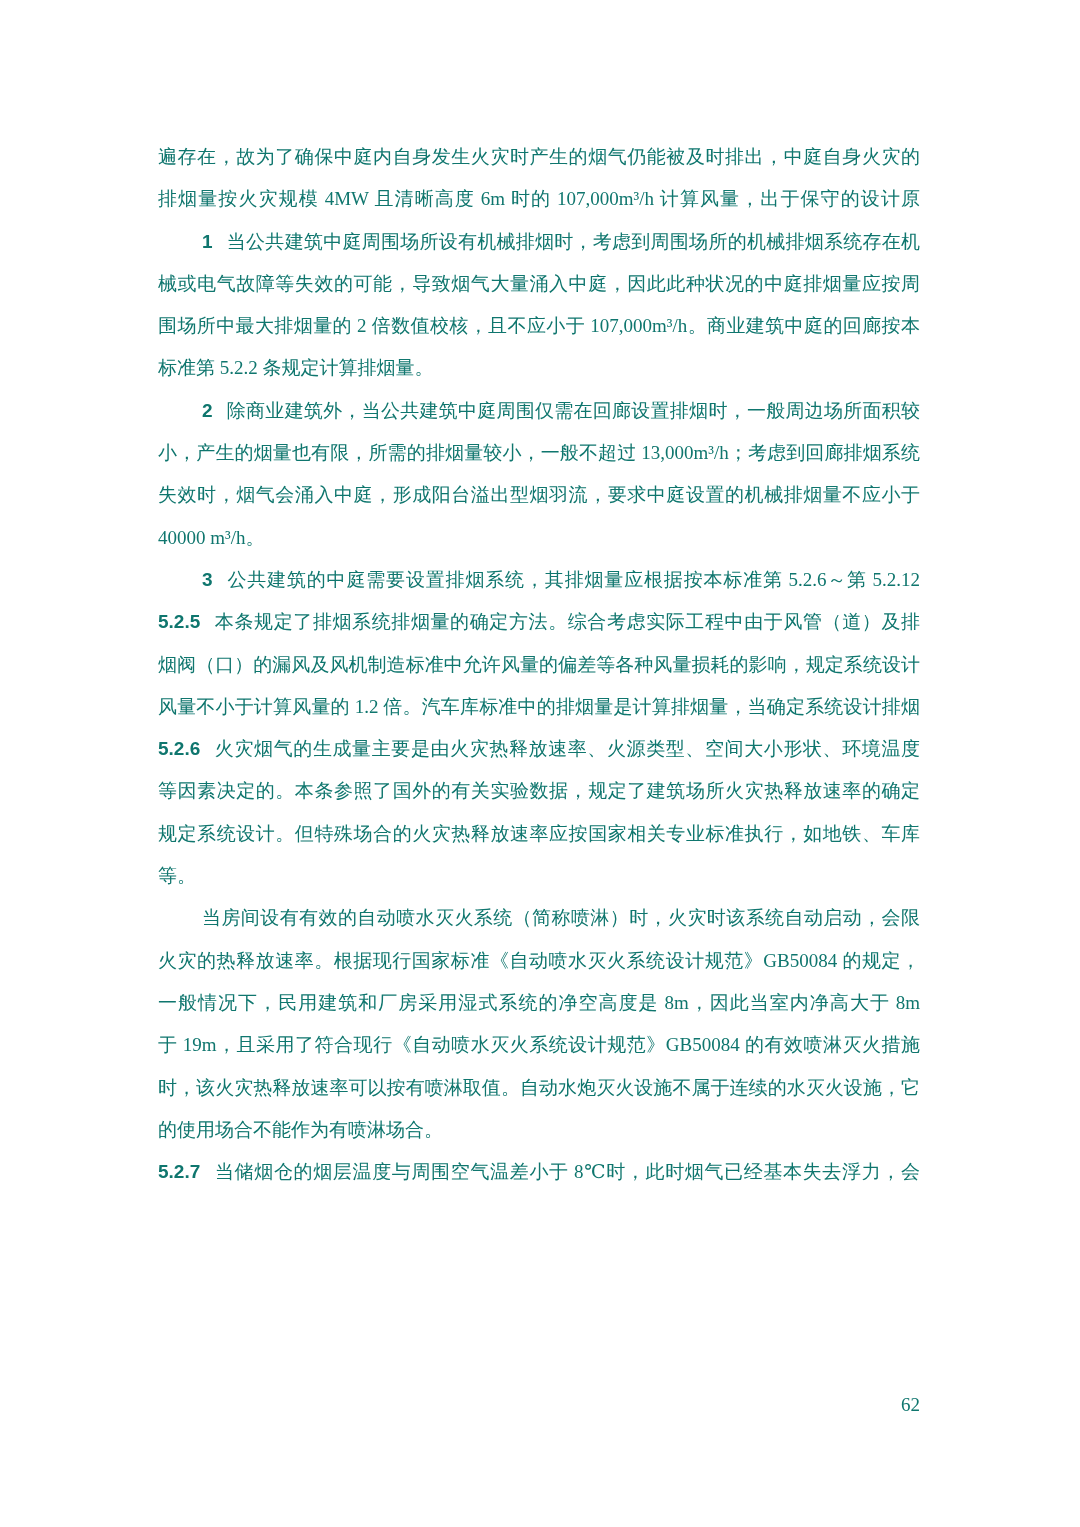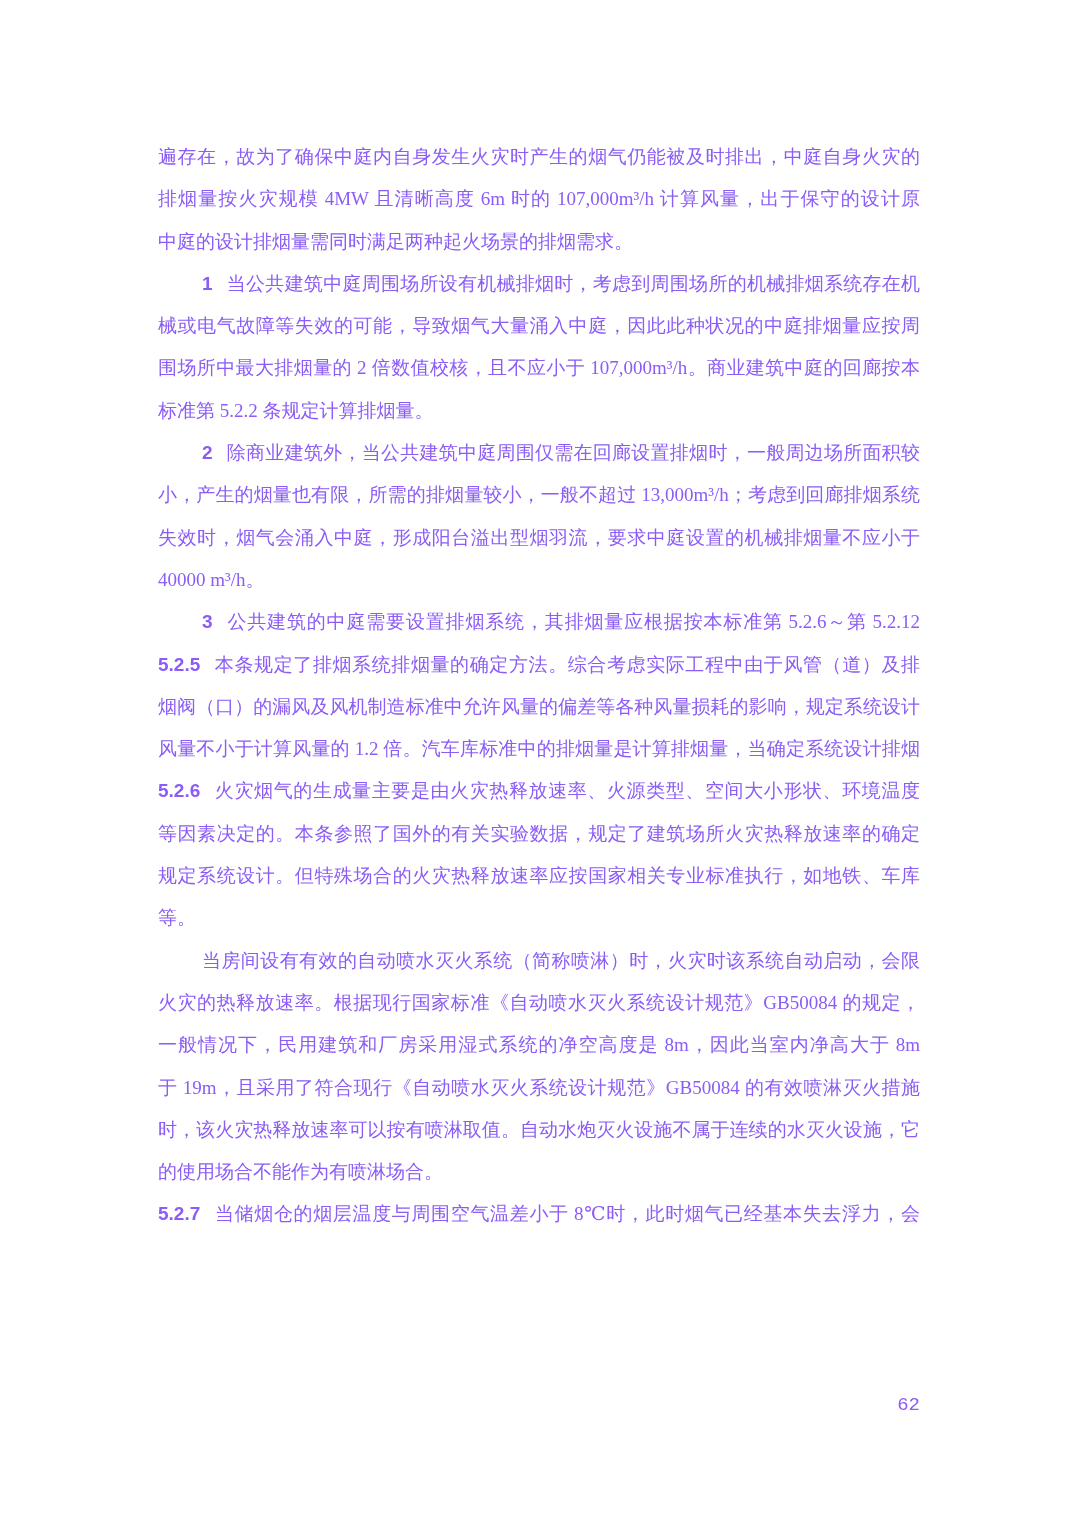--- a/index.html
+++ b/index.html
@@ -6,21 +6,21 @@
     margin: 0;
     padding: 0;
     background: #ffffff;
   }
   .page {
     position: relative;
     width: 1080px;
     height: 1527px;
     background: #ffffff;
     font-family: "Liberation Serif", "DejaVu Serif", serif;
-    color: #8b5cf6;
+    color: #0f766e;
     overflow: hidden;
   }
   .content {
     position: absolute;
     left: 158px;
     top: 136px;
     width: 762px;
   }
   .line {
     height: 42.3px;
@@ -44,31 +44,29 @@
     margin-right: 14px;
   }
   .footer {
     position: absolute;
     left: 158px;
     top: 1392px;
     width: 762px;
     text-align: right;
     font-size: 19px;
     line-height: 26px;
-    font-family: Liberation Mono, monospace;
   }
 </style>
 </head>
 <body>
 
 <div class="page">
   <div class="content">
       <div class="line"><span>遍存在，故为了确保中庭内自身发生火灾时产生的烟气仍能被及时排出，中庭自身火灾的</span></div>
       <div class="line"><span>排烟量按火灾规模 4MW 且清晰高度 6m 时的 107,000m³/h 计算风量，出于保守的设计原则，</span></div>
-      <div class="line last"><span>中庭的设计排烟量需同时满足两种起火场景的排烟需求。</span></div>
       <div class="line indent"><b class="lbl">1</b><span>当公共建筑中庭周围场所设有机械排烟时，考虑到周围场所的机械排烟系统存在机</span></div>
       <div class="line"><span>械或电气故障等失效的可能，导致烟气大量涌入中庭，因此此种状况的中庭排烟量应按周</span></div>
       <div class="line"><span>围场所中最大排烟量的 2 倍数值校核，且不应小于 107,000m³/h。商业建筑中庭的回廊按本</span></div>
       <div class="line last"><span>标准第 5.2.2 条规定计算排烟量。</span></div>
       <div class="line indent"><b class="lbl">2</b><span>除商业建筑外，当公共建筑中庭周围仅需在回廊设置排烟时，一般周边场所面积较</span></div>
       <div class="line"><span>小，产生的烟量也有限，所需的排烟量较小，一般不超过 13,000m³/h；考虑到回廊排烟系统</span></div>
       <div class="line"><span>失效时，烟气会涌入中庭，形成阳台溢出型烟羽流，要求中庭设置的机械排烟量不应小于</span></div>
       <div class="line last"><span>40000 m³/h。</span></div>
       <div class="line indent"><b class="lbl">3</b><span>公共建筑的中庭需要设置排烟系统，其排烟量应根据按本标准第 5.2.6～第 5.2.12</span></div>
       <div class="line"><b class="lbl">5.2.5</b><span>本条规定了排烟系统排烟量的确定方法。综合考虑实际工程中由于风管（道）及排</span></div>

